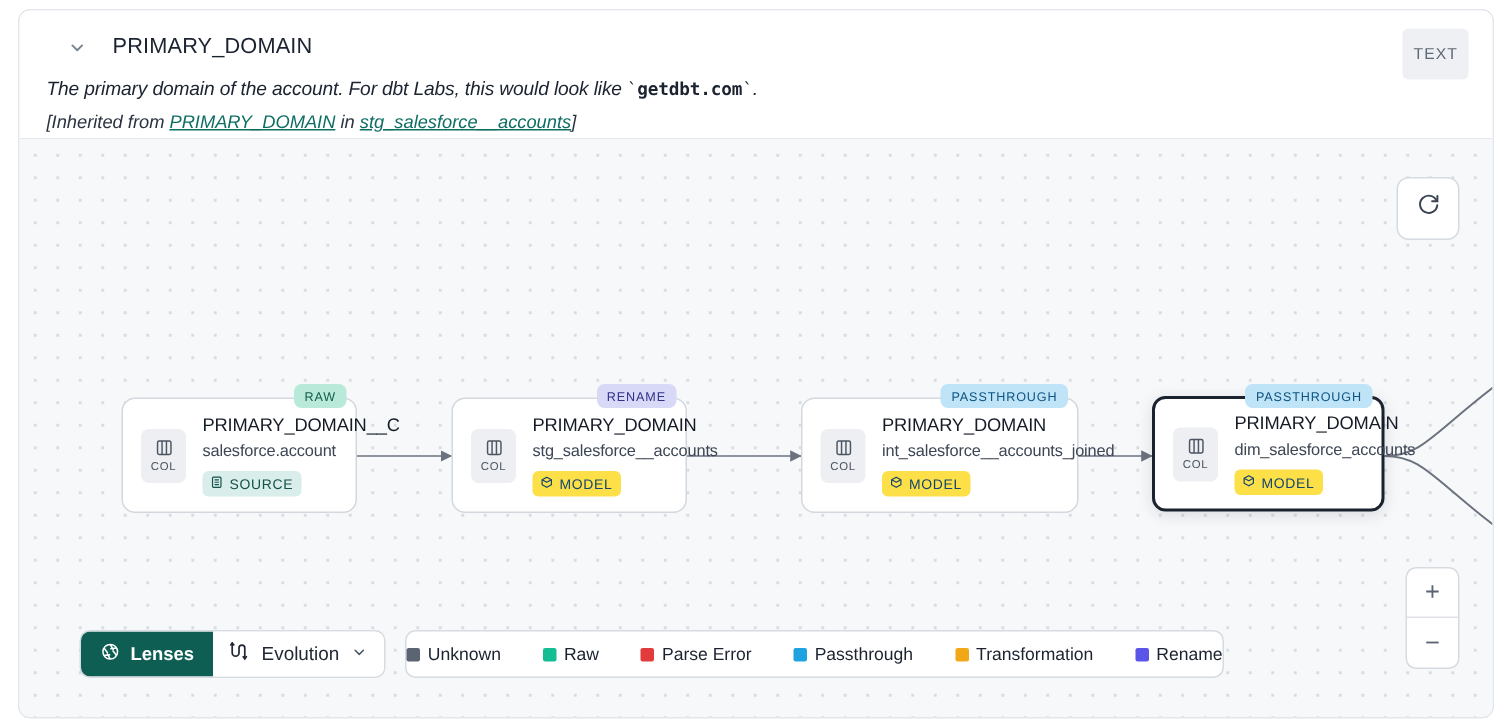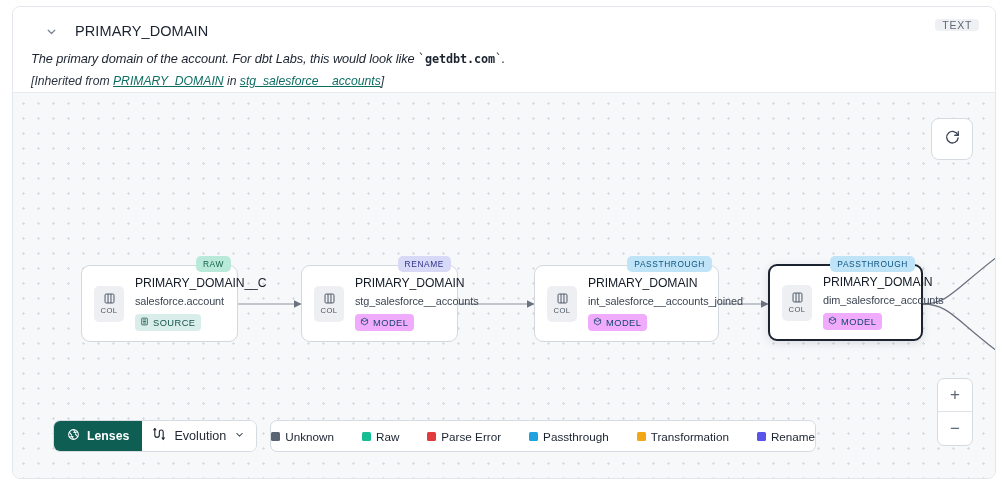--- a/index.html
+++ b/index.html
@@ -46,21 +46,21 @@
   }
   .chev svg { display: block; }
   .title {
     font-size: 14.5px; color: #1b2330; letter-spacing: .1px;
     margin-left: 6px;
   }
   .text-badge {
     position: absolute; right: 16px; top: 12px;
     background: #eef0f3; color: #5e6876;
     font-size: 10.5px; letter-spacing: .7px;
-    padding: 0 7px; border-radius: 4px;
+    padding: 11px 7px; border-radius: 4px;
   }
   .desc {
     margin-top: 6px;
     font-size: 12.8px; font-style: italic; color: #1b2330;
     letter-spacing: -.1px;
   }
   .desc .code {
     font-family: "DejaVu Sans Mono", monospace;
     font-style: normal; font-weight: bold; font-size: 11.8px;
   }
@@ -141,21 +141,21 @@
   .colchip .lbl { font-size: 7.6px; letter-spacing: .4px; }
   .node-body { padding-left: 11px; padding-right: 10px; }
   .node-name { font-size: 12.2px; color: #141b26; letter-spacing: -.1px; }
   .node-sub { font-size: 10.9px; color: #3d4654; margin-top: 5px; letter-spacing: -.1px; }
   .kind {
     margin-top: 7px; display: inline-flex; align-items: center; gap: 4px;
     font-size: 9.3px; letter-spacing: .45px;
     padding: 3px 6px 3px 5px; border-radius: 4px;
   }
   .kind.source { background: #d9eeea; color: #14514a; }
-  .kind.model  { background: #f0abfc; color: #14456e; }
+  .kind.model  { background: #fde047; color: #14456e; }
   .tag {
     position: absolute; top: -10px; right: 6px;
     font-size: 8.4px; letter-spacing: .6px;
     padding: 3px 7px; border-radius: 5px;
   }
   .tag.raw { background: #b9ead9; color: #145c49; }
   .tag.rename { background: #d8d8f7; color: #32328c; }
   .tag.passthrough { background: #bfe3f7; color: #0d5480; }
 
   

